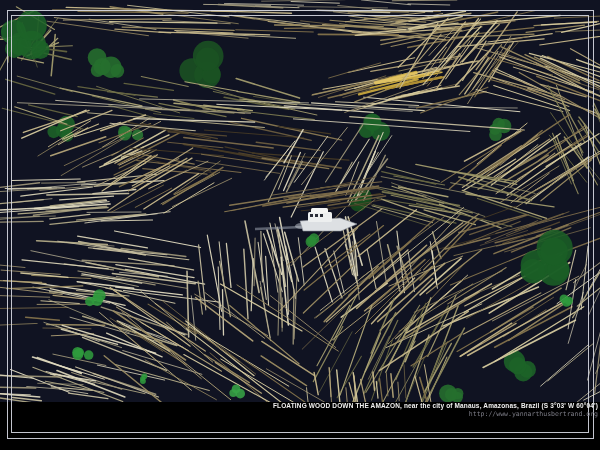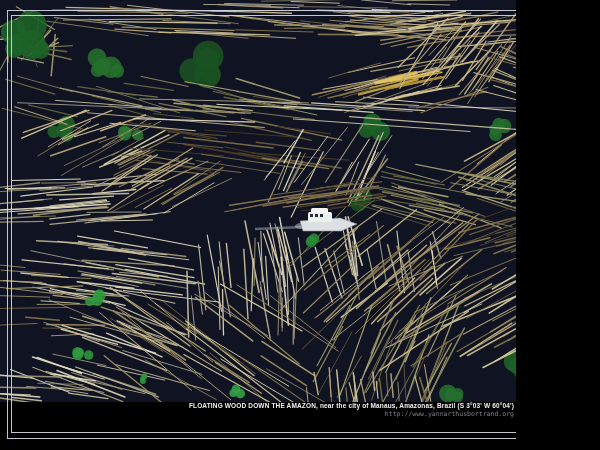--- a/index.html
+++ b/index.html
@@ -1,17 +1,17 @@
 <!DOCTYPE html>
 <html><head>
 <meta charset="utf-8">
 <style>
   html,body{margin:0;padding:0;background:#000;}
   .stage{
-    position:relative;width:516px;height:450px;overflow:hidden;
+    position:relative;width:600px;height:450px;overflow:hidden;
     background:#000;font-family:"Liberation Sans",sans-serif;
   }
   .photo{position:absolute;left:0;top:0;width:600px;height:402px;display:block;background:#101322;}
   .frame{position:absolute;left:0;top:0;width:600px;height:450px;pointer-events:none;z-index:5;}
   .caption{
     position:absolute;left:0;right:2px;top:402px;z-index:9;
     text-align:right;line-height:1.05;
   }
   .caption-title{
     display:block;

